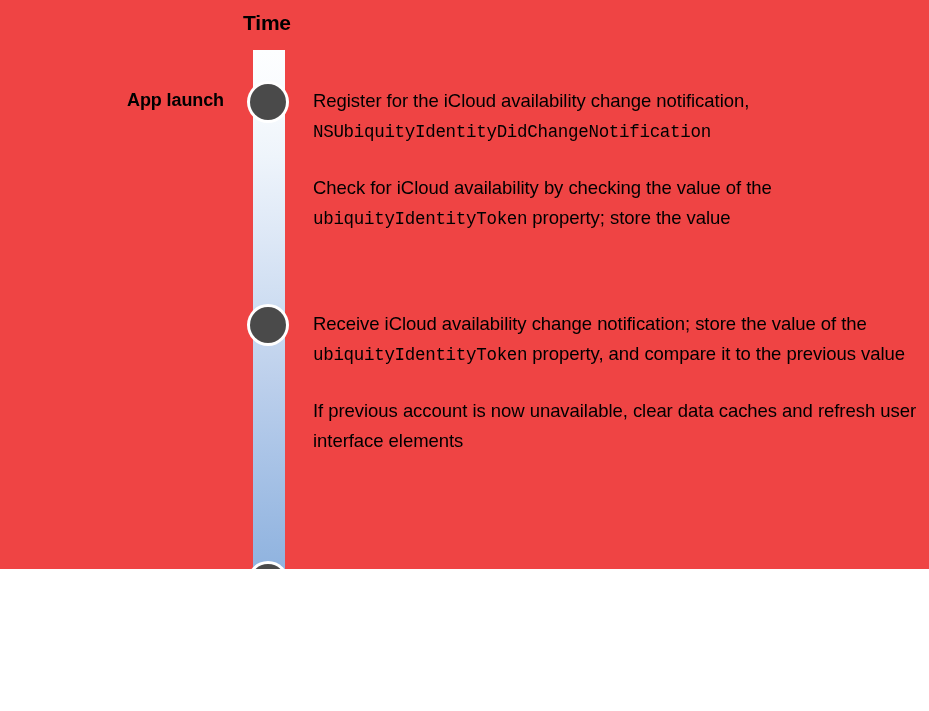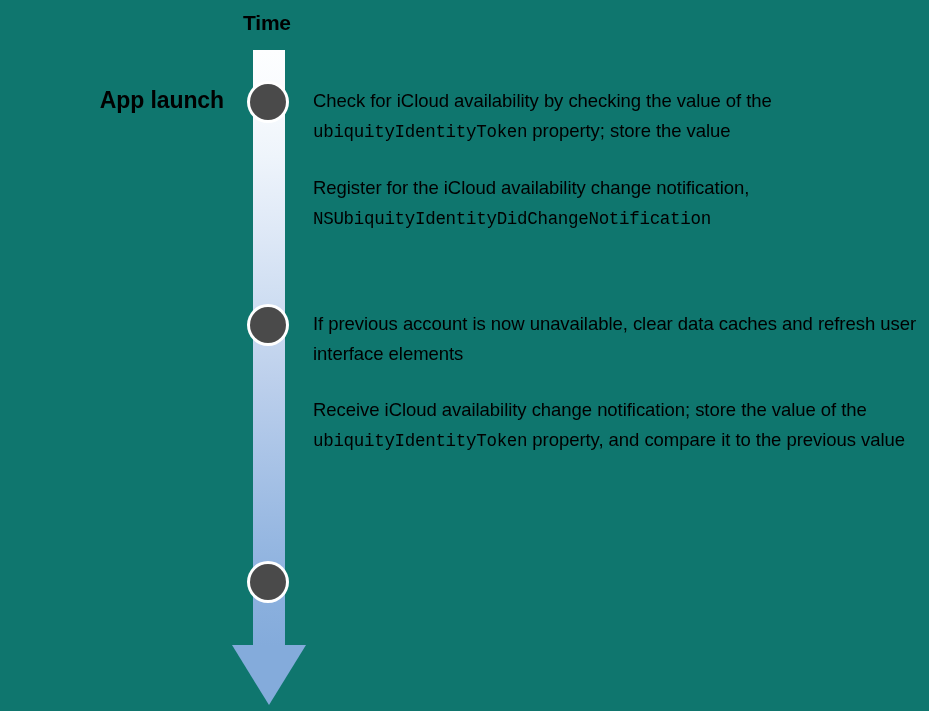--- a/index.html
+++ b/index.html
@@ -8,22 +8,22 @@
     padding: 0;
     background: #ffffff;
   }
   body {
     font-family: "Liberation Sans", sans-serif;
     -webkit-font-smoothing: antialiased;
   }
   #canvas {
     position: relative;
     width: 929px;
-    height: 711px;
-    background: #0f766e;
+    height: 569px;
+    background: #ef4444;
     overflow: hidden;
   }
 
   
   #time-heading {
     position: absolute;
     left: 243px;
     top: 11px;
     font-size: 21px;
     font-weight: bold;
@@ -71,21 +71,21 @@
     height: 36px;
     border-radius: 50%;
     background: #4a4a4a;
     box-shadow: 0 0 0 3px #ffffff;
   }
 
   
   .stage-label {
     position: absolute;
     right: 705px;       
-    font-size: 23px;
+    font-size: 18px;
     font-weight: bold;
     color: #000000;
     text-align: right;
     line-height: 24px;
     white-space: pre-line;
     letter-spacing: -0.1px;
   }
 
   
   .desc-block {
@@ -114,28 +114,28 @@
 
   <div id="timeline-axis"></div>
 
   <div id="timeline-arrowhead"></div>
 
   <div class="milestone-dot" style="left:250px; top:84px;"></div>
 
   <div class="stage-label" style="top:88px;">App launch</div>
 
   <div class="desc-block" style="top:86px;">
+    <p class="desc-para"><span>Register for the iCloud availability change notification, </span><code class="mono">NSUbiquityIdentityDidChangeNotification</code></p>
     <p class="desc-para"><span>Check for iCloud availability by checking the value of the </span><code class="mono">ubiquityIdentityToken</code><span> property; store the value</span></p>
-    <p class="desc-para"><span>Register for the iCloud availability change notification, </span><code class="mono">NSUbiquityIdentityDidChangeNotification</code></p>
   </div>
 
   <div class="milestone-dot" style="left:250px; top:307px;"></div>
 
 
   <div class="desc-block" style="top:309px;">
+    <p class="desc-para"><span>Receive iCloud availability change notification; store the value of the </span><code class="mono">ubiquityIdentityToken</code><span> property, and compare it to the previous value</span></p>
     <p class="desc-para"><span>If previous account is now unavailable, clear data caches and refresh user interface elements</span></p>
-    <p class="desc-para"><span>Receive iCloud availability change notification; store the value of the </span><code class="mono">ubiquityIdentityToken</code><span> property, and compare it to the previous value</span></p>
   </div>
 
   <div class="milestone-dot" style="left:250px; top:564px;"></div>
 
 
 </div>
 
 </body></html>

